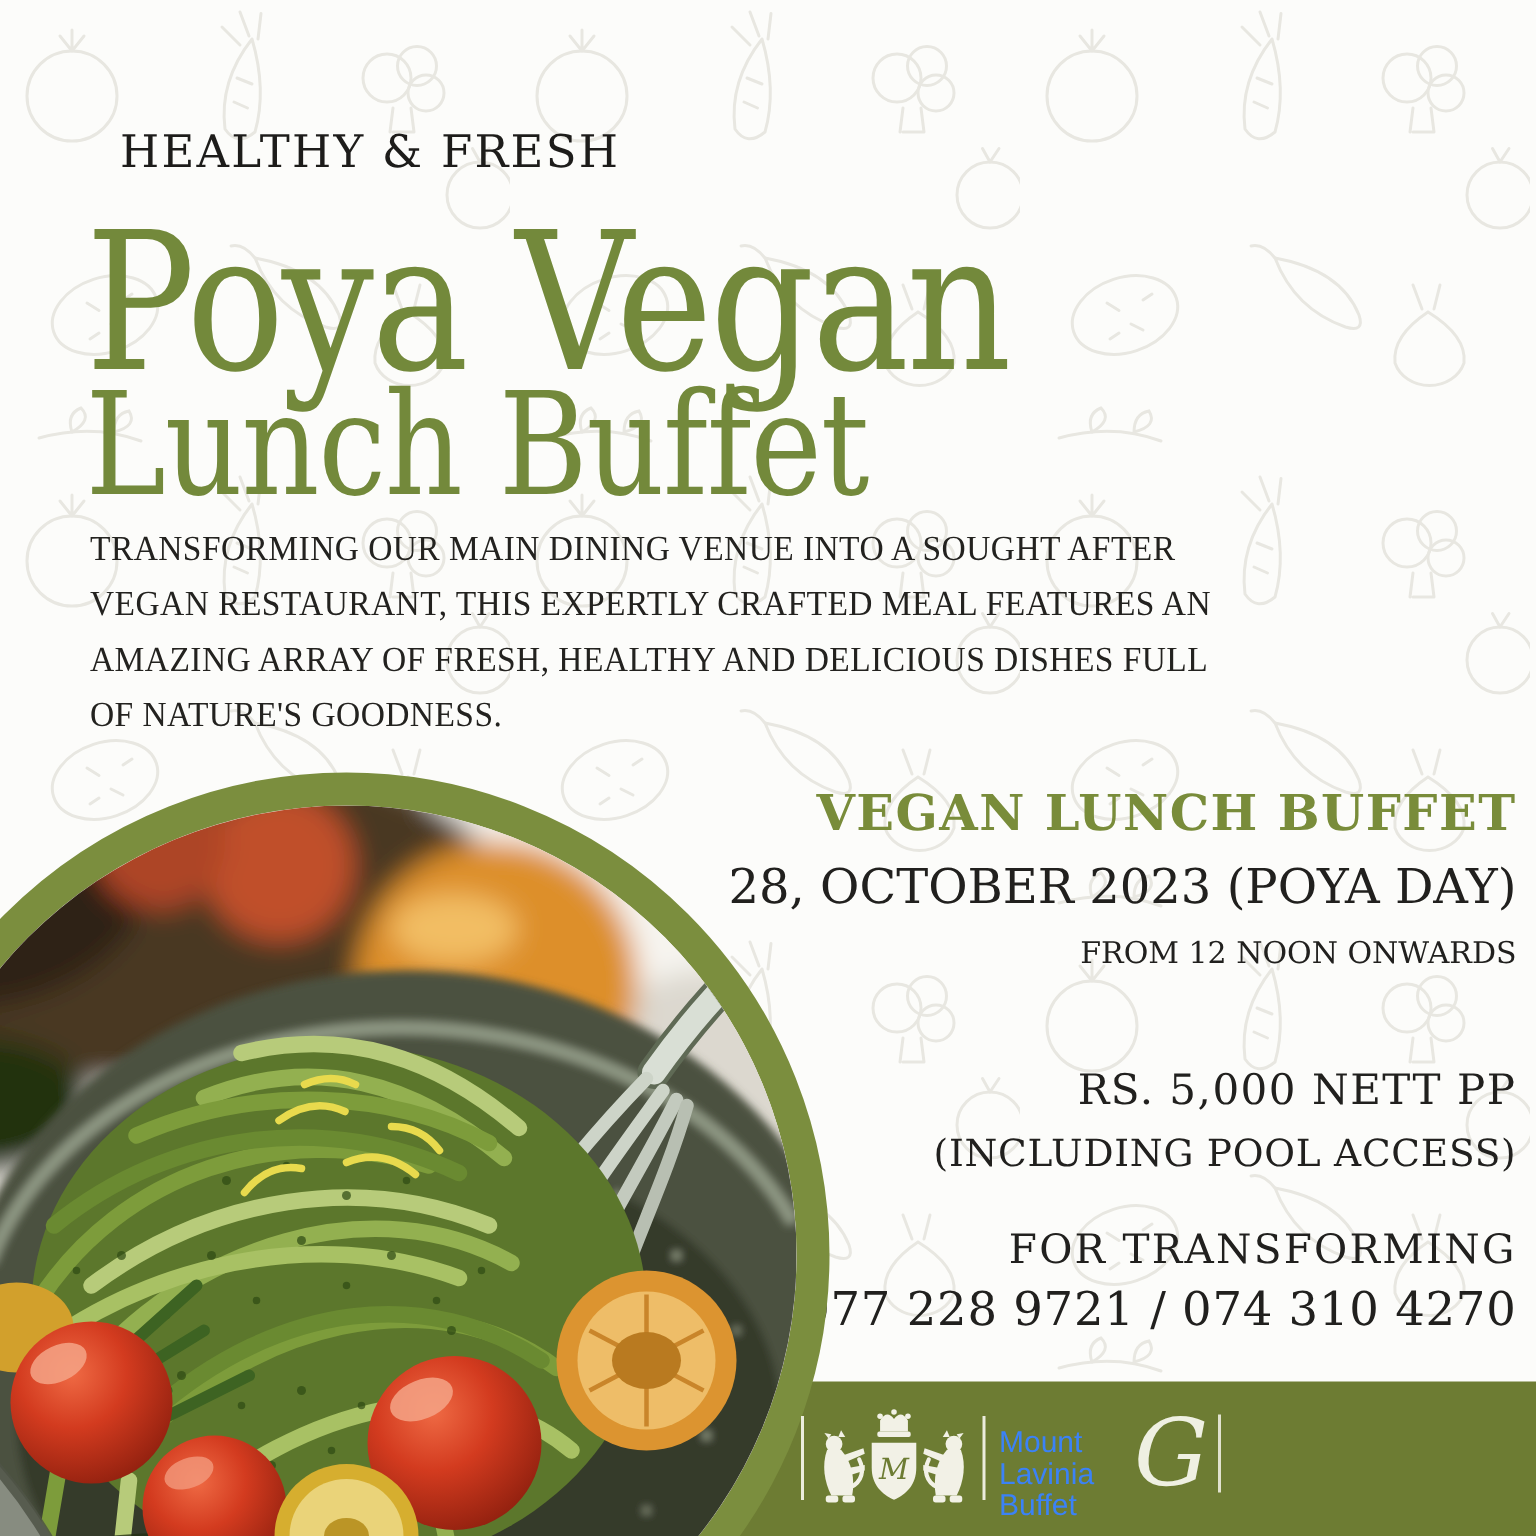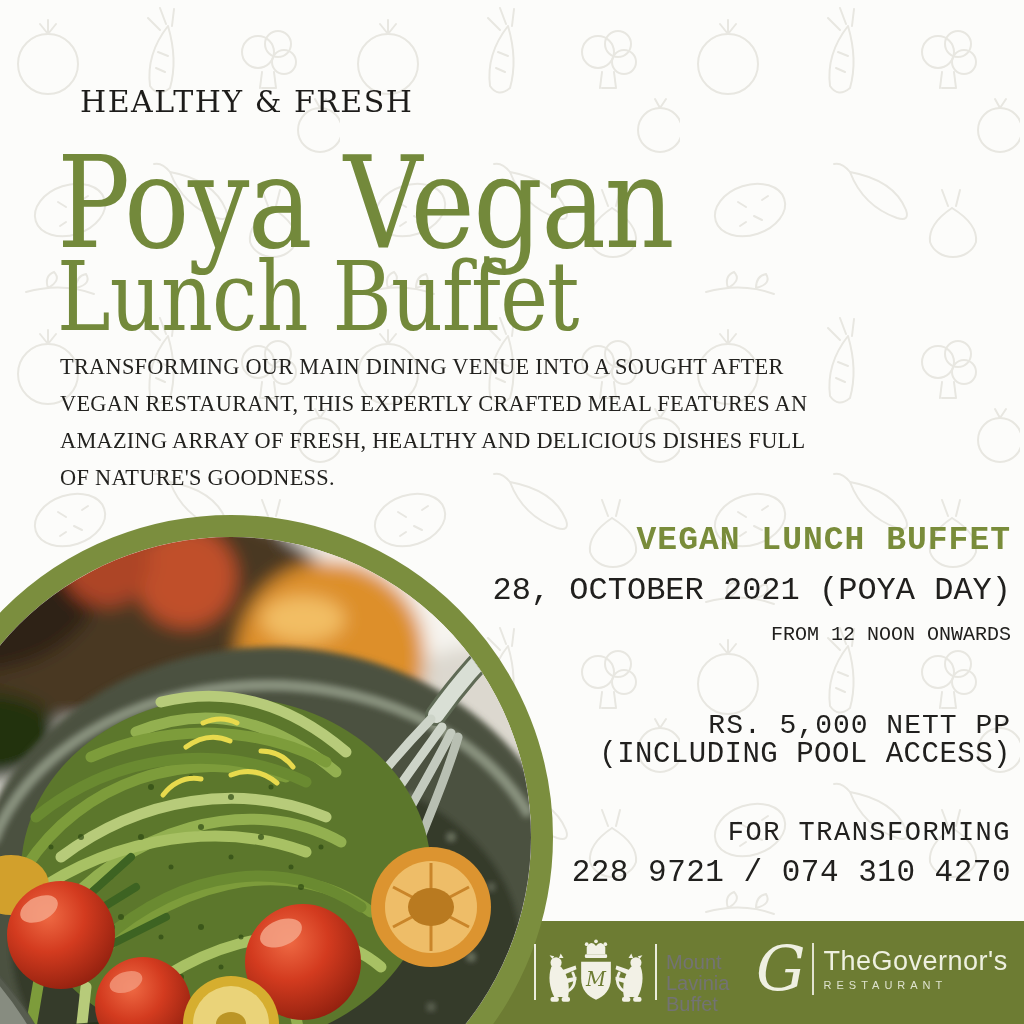--- a/index.html
+++ b/index.html
@@ -12,38 +12,38 @@
           white-space:nowrap;transform:scaleX(.85);transform-origin:left top;
           letter-spacing:-2px;z-index:1;}
   .title2{position:absolute;left:57px;top:242px;font-size:95px;color:#73893b;
           white-space:nowrap;transform:scaleX(.85);transform-origin:left top;
           letter-spacing:-1px;z-index:1;}
   .desc{position:absolute;left:60px;top:348px;z-index:1;color:#23221f;
         font-family:"Liberation Serif",serif;font-size:23.5px;
         transform:scaleX(.95);transform-origin:left top;}
   .desc div{line-height:37px;white-space:nowrap;letter-spacing:.3px;}
   .rcol{position:absolute;right:13px;top:0;z-index:1;color:#21201e;text-align:right;}
-  .rit{position:absolute;right:0;white-space:nowrap;font-family:Liberation Mono, monospace;}
+  .rit{position:absolute;right:0;white-space:nowrap;}
   .event-name{top:522px;font-size:33px;font-weight:bold;color:#798c3a;letter-spacing:1px;}
   .event-date{top:572px;font-size:32px;}
   .event-time{top:623px;font-size:20px;}
   .price{top:710px;font-size:28px;letter-spacing:1px;}
-  .price-note{top:738px;font-size:29px;letter-spacing:.5px;}
+  .price-note{top:754px;font-size:25px;letter-spacing:.5px;}
   .resv{top:818px;font-size:27px;letter-spacing:1.5px;}
   .call{top:855px;font-size:31px;letter-spacing:.5px;}
   .footer-bar{position:absolute;left:0;top:921px;width:1024px;height:103px;
               background:#6d7c33;z-index:1;}
   .photo-circle{position:absolute;left:-91px;top:515px;width:600px;height:600px;
                 border:22px solid #7b8e3e;border-radius:50%;overflow:hidden;z-index:2;
                 background:#e8e4dc;}
   .ml-logo{position:absolute;left:534px;top:931px;height:82px;display:flex;
            align-items:center;z-index:3;}
   .ml-line{width:2px;height:56px;background:rgba(246,245,235,.92);}
   .ml-crest{margin:0 7px 0 8px;}
-  .ml-text{margin-left:9px;color:#737373;font-family:"Liberation Sans",sans-serif;
+  .ml-text{margin-left:9px;color:#3b82f6;font-family:"Liberation Sans",sans-serif;
            font-size:20px;line-height:21px;margin-top:22px;}
   .gov-logo{position:absolute;left:756px;top:938px;display:flex;align-items:center;z-index:3;}
   .gov-g{font-family:"DejaVu Serif",serif;font-style:italic;font-size:62px;
          line-height:62px;color:#eff0e2;}
   .gov-line{width:2px;height:52px;background:rgba(246,245,235,.85);margin:0 10px 0 6px;}
   .gov-name{color:#eef0e0;font-family:"Liberation Sans",sans-serif;font-size:27px;
             letter-spacing:.5px;line-height:28px;}
   .gov-sub{color:#dfe3cf;font-family:"Liberation Sans",sans-serif;font-size:11px;
            letter-spacing:5px;margin-top:4px;}
 </style>
@@ -87,21 +87,21 @@
 
   <div class="desc">
     <div>TRANSFORMING OUR MAIN DINING VENUE INTO A SOUGHT AFTER</div>
     <div>VEGAN RESTAURANT, THIS EXPERTLY CRAFTED MEAL FEATURES AN</div>
     <div>AMAZING ARRAY OF FRESH, HEALTHY AND DELICIOUS DISHES FULL</div>
     <div>OF NATURE'S GOODNESS.</div>
   </div>
 
   <div class="rcol">
     <div class="rit event-name">VEGAN LUNCH BUFFET</div>
-    <div class="rit event-date">28, OCTOBER 2021 (POYA DAY)</div>
+    <div class="rit event-date">28, OCTOBER 2023 (POYA DAY)</div>
     <div class="rit event-time">FROM 12 NOON ONWARDS</div>
     <div class="rit price">RS. 5,000 NETT PP</div>
     <div class="rit price-note">(INCLUDING POOL ACCESS)</div>
     <div class="rit resv">FOR TRANSFORMING</div>
     <div class="rit call">CALL 077 228 9721 / 074 310 4270</div>
   </div>
 
   <div class="footer-bar"></div>
 
   <div class="photo-circle">
@@ -295,19 +295,15 @@
     <div class="ml-text">
       <div>Mount</div>
       <div>Lavinia</div>
       <div>Buffet</div>
     </div>
   </div>
 
   <div class="gov-logo">
     <span class="gov-g">G</span>
     <div class="gov-line"></div>
-    <div>
-      <div class="gov-name">TheGovernor's</div>
-      <div class="gov-sub">RESTAURANT</div>
-    </div>
   </div>
 
 </div>
 
 </body></html>

